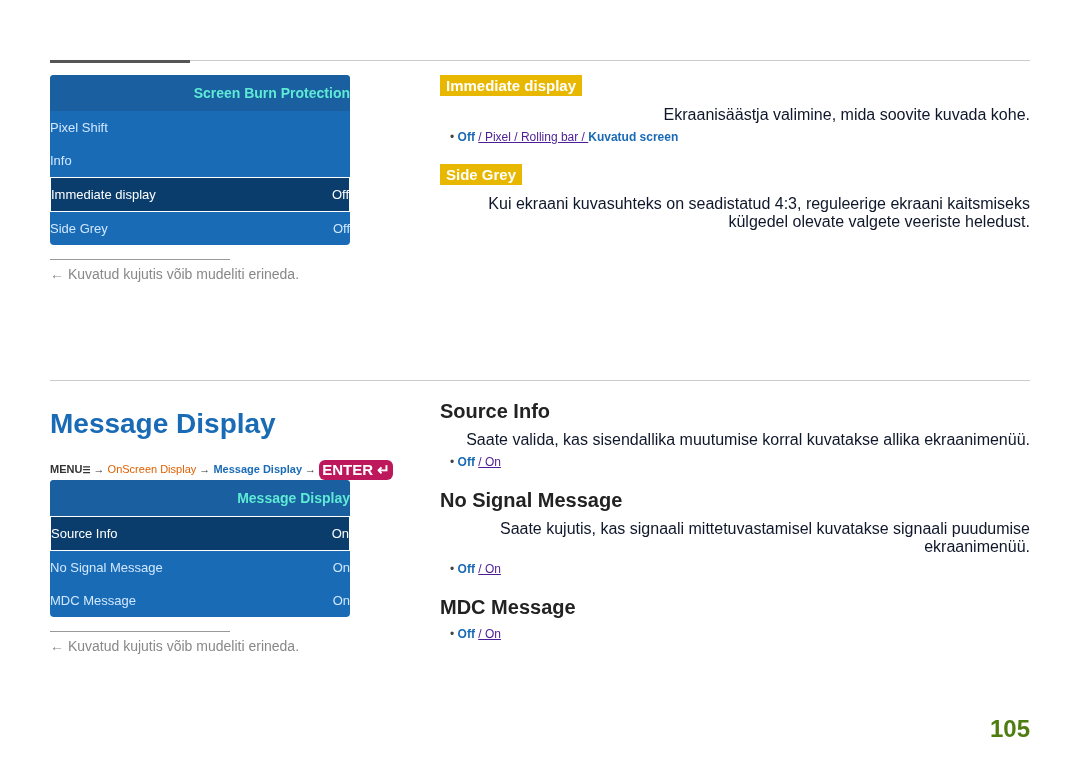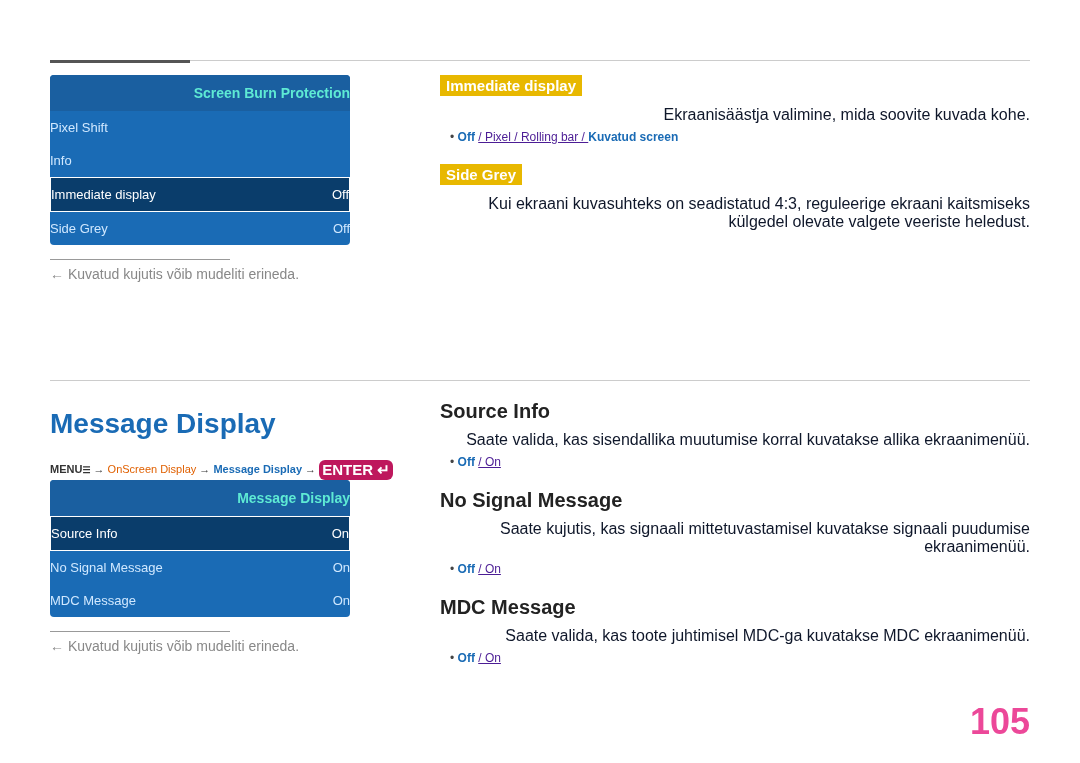--- a/index.html
+++ b/index.html
@@ -202,22 +202,22 @@
       font-weight: bold;
       color: #222;
       margin-bottom: 8px;
     }
 
     
     .page-number {
       position: absolute;
       bottom: 20px;
       right: 50px;
-      font-size: 36px;
-      color: #ec4899;
+      font-size: 24px;
+      color: #4d7c0f;
       font-weight: bold;
     }
   </style>
 </head>
 <body>
 
 <div class="top-rule"></div>
 <div class="top-rule-accent"></div>
 
 <div class="left-col">
@@ -315,21 +315,20 @@
     <ul class="options-list">
       <li>
         <span class="opt-bold">Off</span>
         <span class="opt-normal"> / On</span>
       </li>
     </ul>
   </div>
 
   <div>
     <div class="section-title-plain">MDC Message</div>
-    <div class="desc-text">Saate valida, kas toote juhtimisel MDC-ga kuvatakse MDC ekraanimenüü.</div>
     <ul class="options-list">
       <li>
         <span class="opt-bold">Off</span>
         <span class="opt-normal"> / On</span>
       </li>
     </ul>
   </div>
 </div>
 
 <div class="page-number">105</div>

